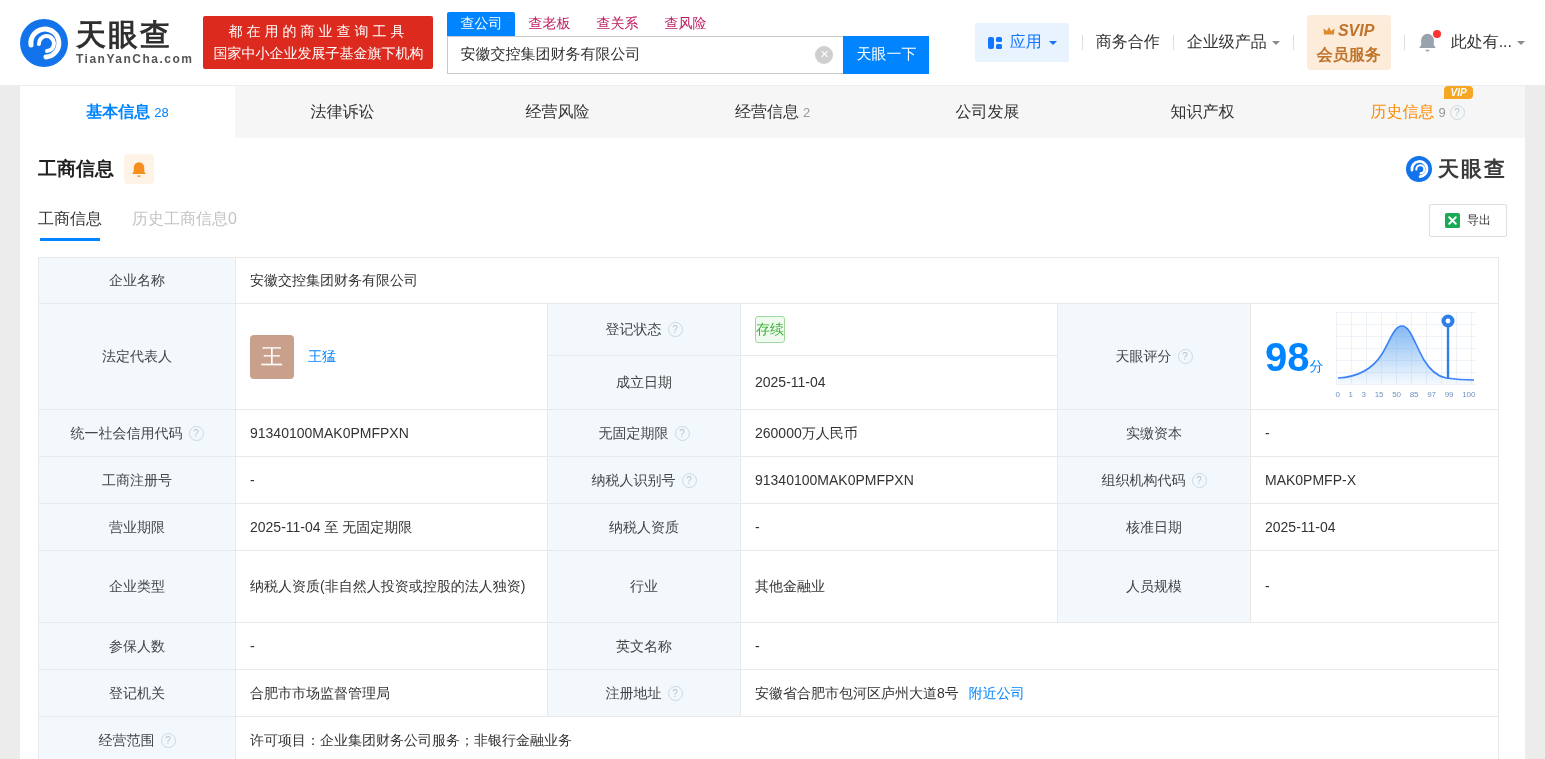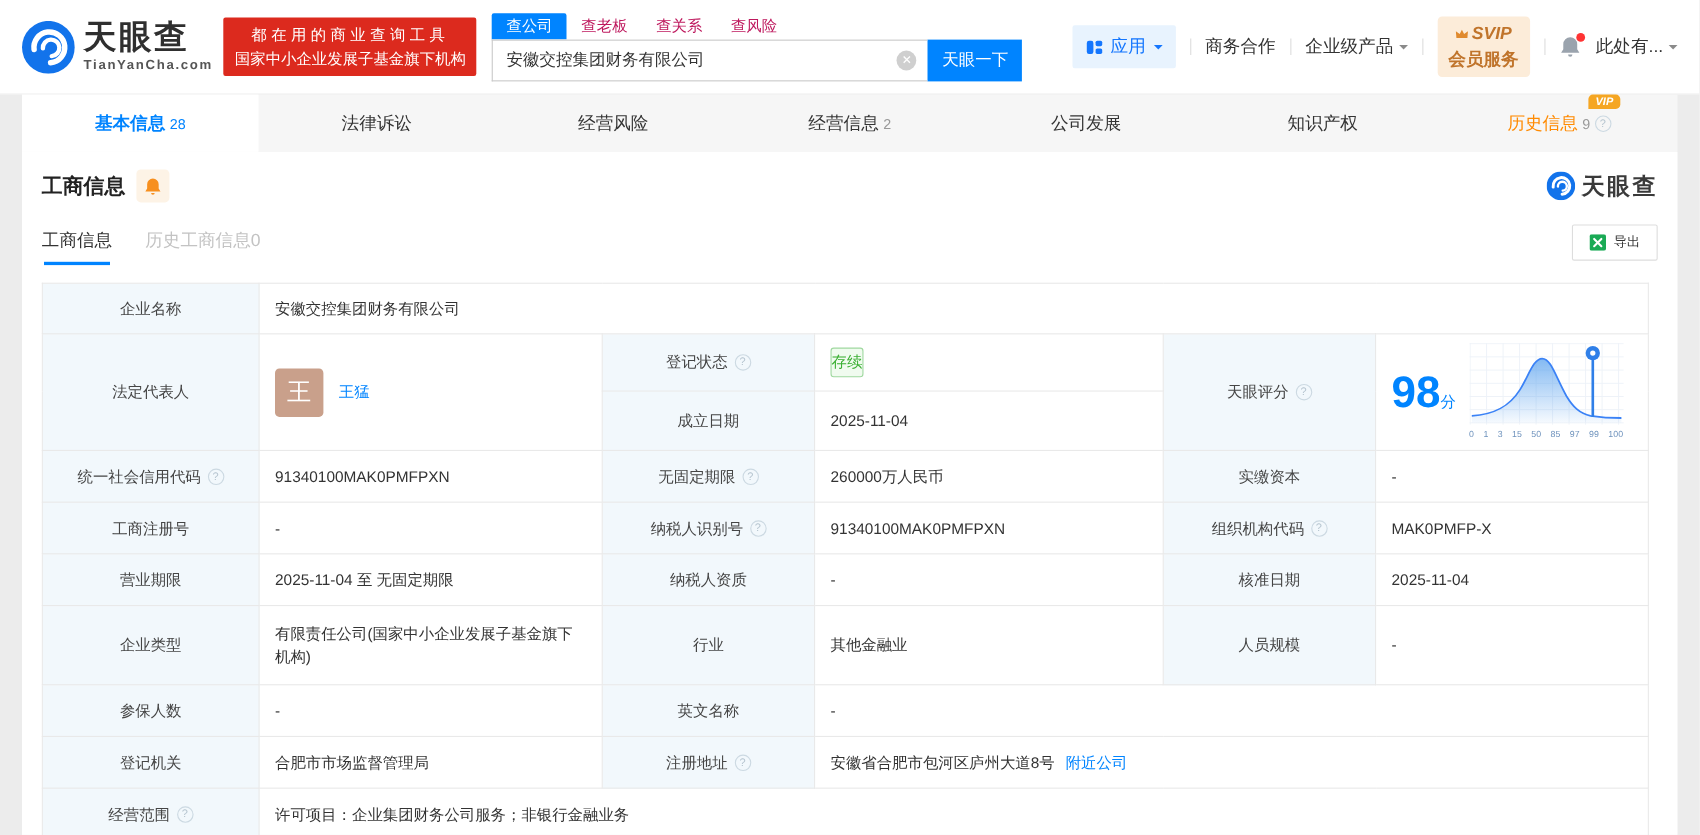--- a/index.html
+++ b/index.html
@@ -405,21 +405,21 @@
           </td>
       <td>2025-11-04</td>
     </tr>
 
     <tr class="h72">
       <td class="lbl">
             <div class="lblwrap">
               <span>企业类型</span>
             </div>
           </td>
-      <td>有限责任公司(国家中小企业发展子基金旗下机构)</td>
+      <td>纳税人资质(非自然人投资或控股的法人独资)</td>
       <td class="lbl">
             <div class="lblwrap">
               <span>行业</span>
             </div>
           </td>
       <td>其他金融业</td>
       <td class="lbl">
             <div class="lblwrap">
               <span>人员规模</span>
             </div>

